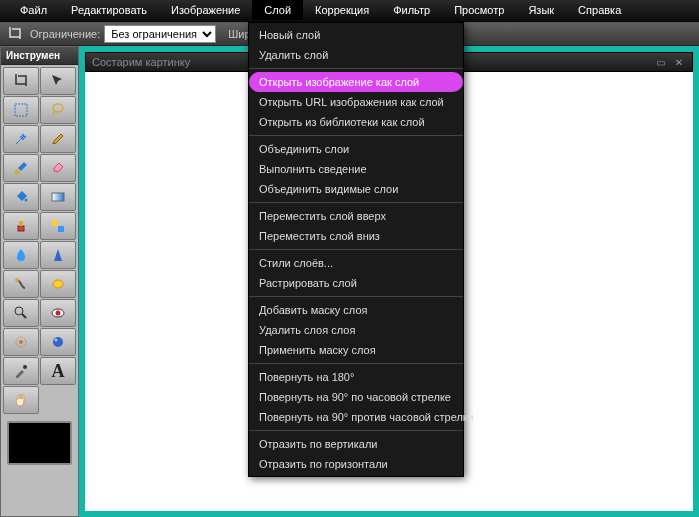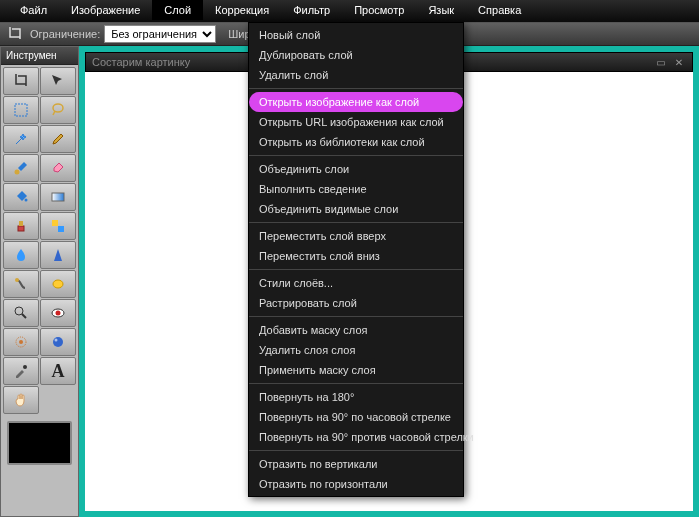--- a/index.html
+++ b/index.html
@@ -11,21 +11,21 @@
 
 .toolbar { background: linear-gradient(#606060, #383838); height: 24px; display: flex; align-items: center; padding: 0 6px; border-top: 1px solid #555; border-bottom: 1px solid #222; }
 .toolbar-icon { width: 18px; height: 18px; display: flex; align-items: center; justify-content: center; margin-right: 6px; }
 .toolbar-label { color: #ccc; font-size: 11px; margin-right: 4px; }
 .toolbar-select { background: #fff; border: 1px solid #888; font-size: 11px; padding: 1px 2px; height: 18px; width: 112px; }
 .toolbar-input { background: #3a3a3a; border: 1px solid #222; color: #aaa; font-size: 11px; padding: 1px 4px; height: 18px; width: 40px; margin-left: 2px; }
 
 .main { display: flex; height: calc(100% - 46px); }
 
 .tools-panel { width: 79px; background: #bcbcbc; border: 1px solid #666; display: flex; flex-direction: column; }
-.tools-title { background: linear-gradient(#505050, #303030); color: #fff; font-size: 10px; font-weight: normal; padding: 3px 5px; border-bottom: 1px solid #222; }
+.tools-title { background: linear-gradient(#505050, #303030); color: #fff; font-size: 10px; font-weight: bold; padding: 3px 5px; border-bottom: 1px solid #222; }
 .tools-grid { display: grid; grid-template-columns: 1fr 1fr; padding: 2px; gap: 1px; }
 .tool-btn { width: 36px; height: 28px; background: linear-gradient(#d8d8d8, #a8a8a8); border: 1px solid #777; border-radius: 2px; display: flex; align-items: center; justify-content: center; cursor: pointer; font-size: 16px; }
 .color-box { grid-column: 1 / 3; height: 44px; background: #000; border: 2px solid #888; margin: 6px 4px; border-radius: 2px; }
 
 .canvas-area { flex: 1; position: relative; background: #14b8a6; padding: 6px; }
 .canvas-tab { position: absolute; top: 6px; left: 6px; right: 6px; height: 20px; background: linear-gradient(#3a3a3a, #1a1a1a); border: 1px solid #000; display: flex; align-items: center; padding: 0 6px; }
 .canvas-tab-title { color: #888; font-size: 11px; flex: 1; }
 .tab-icon { width: 14px; height: 14px; margin-left: 4px; color: #999; font-size: 10px; display: flex; align-items: center; justify-content: center; cursor: pointer; }
 .canvas { position: absolute; top: 26px; left: 6px; right: 6px; bottom: 6px; background: #fff; }
 
@@ -34,20 +34,21 @@
 .dropdown-item.highlighted { background: #d946ef; color: #fff; border-radius: 10px; }
 .dropdown-sep { height: 1px; background: #444; margin: 3px 0; }
 
 svg { display: block; }
 </style>
 </head>
 <body>
 
 <div class="menubar" id="menubar">
     <div class="menubar-item">Файл</div>
+    <div class="menubar-item">Редактировать</div>
     <div class="menubar-item">Изображение</div>
     <div class="menubar-item active">Слой</div>
     <div class="menubar-item">Коррекция</div>
     <div class="menubar-item">Фильтр</div>
     <div class="menubar-item">Просмотр</div>
     <div class="menubar-item">Язык</div>
     <div class="menubar-item">Справка</div>
   </div>
 
 <div class="toolbar">
@@ -209,21 +210,20 @@
       <span class="canvas-tab-title">Состарим картинку</span>
       <span class="tab-icon">▭</span>
       <span class="tab-icon">✕</span>
     </div>
     <div class="canvas"></div>
   </div>
 </div>
 
 <div class="dropdown" id="dropdown">
     <div class="dropdown-item">Новый слой</div>
-    <div class="dropdown-item">Дублировать слой</div>
     <div class="dropdown-item">Удалить слой</div>
     <div class="dropdown-sep"></div>
     <div class="dropdown-item highlighted">Открыть изображение как слой</div>
     <div class="dropdown-item">Открыть URL изображения как слой</div>
     <div class="dropdown-item">Открыть из библиотеки как слой</div>
     <div class="dropdown-sep"></div>
     <div class="dropdown-item">Объединить слои</div>
     <div class="dropdown-item">Выполнить сведение</div>
     <div class="dropdown-item">Объединить видимые слои</div>
     <div class="dropdown-sep"></div>

